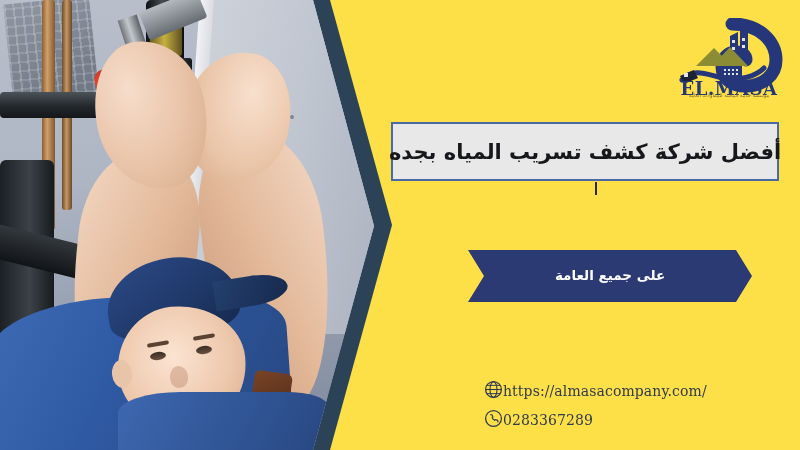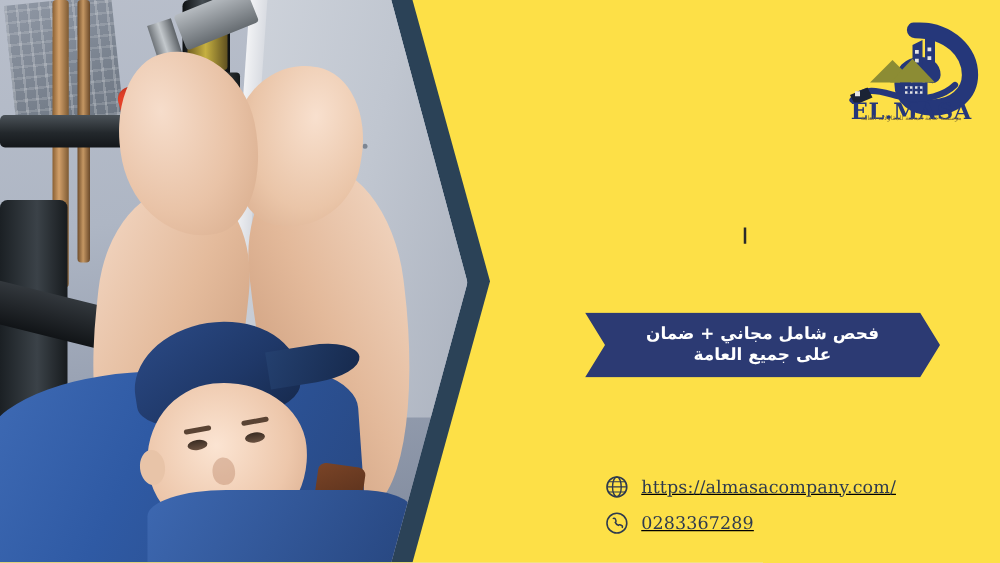--- a/index.html
+++ b/index.html
@@ -314,23 +314,22 @@
   
   .contact {
     position: absolute;
     left: 484px; top: 380px;
     display: flex;
     flex-direction: column;
     gap: 10px;
   }
   .contact-row {
     display: flex;
-    align-items: center;
-    gap: 10px;
-    text-decoration: underline;
+    align-items: flex-end;
+    gap: 0;
   }
   .contact-icon { width: 19px; height: 19px; display: block; }
   .contact-text {
     font-family: "DejaVu Serif", serif;
     font-size: 14px;
     color: #2e3a4e;
     letter-spacing: .1px;
     white-space: nowrap;
   }
 </style>
@@ -412,24 +411,26 @@
       <path d="M14 62 C26 48 42 58 56 60 C72 63 88 58 96 50" fill="none" stroke="#25377a" stroke-width="5" stroke-linecap="round"></path>
 
       <path d="M12 58 L26 52 L30 60 L16 66 Z" fill="#1b2335"></path>
       <rect x="16" y="55" width="4" height="4" fill="#e4e4e4"></rect>
 
       <text x="61" y="77" text-anchor="middle" font-family="'DejaVu Serif', serif" font-size="18" font-weight="bold" fill="#25377a" letter-spacing="0.5">EL.MASA</text>
     </svg>
     <div class="logo-sub">مؤسسة خدمة الماسة للمقاولات العامة</div>
   </div>
 
+  <div class="title-box">
+    <div class="title-text">أفضل شركة كشف تسريب المياه بجده</div>
+  </div>
   <div class="title-caret"></div>
 
   <div class="badge">
-    <div class="badge-line">فحص شامل مجاني + ضمان</div>
     <div class="badge-line">على جميع العامة</div>
   </div>
 
   <div class="contact">
 
     <div class="contact-row">
       <svg class="contact-icon" viewBox="0 0 24 24">
         <circle cx="12" cy="12" r="10" fill="none" stroke="#2e3a4e" stroke-width="1.6"></circle>
         <ellipse cx="12" cy="12" rx="4.4" ry="10" fill="none" stroke="#2e3a4e" stroke-width="1.4"></ellipse>
         <line x1="2" y1="12" x2="22" y2="12" stroke="#2e3a4e" stroke-width="1.4"></line>

